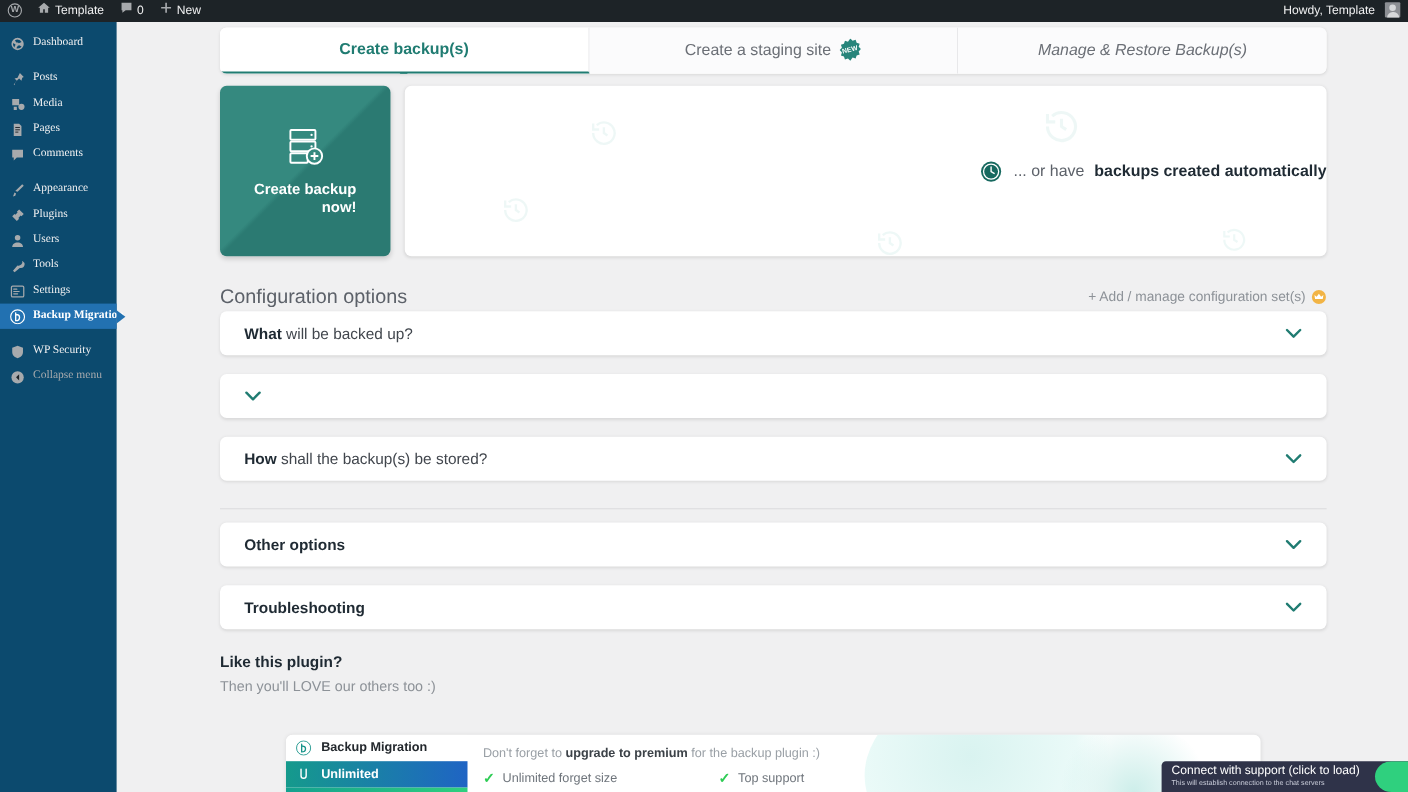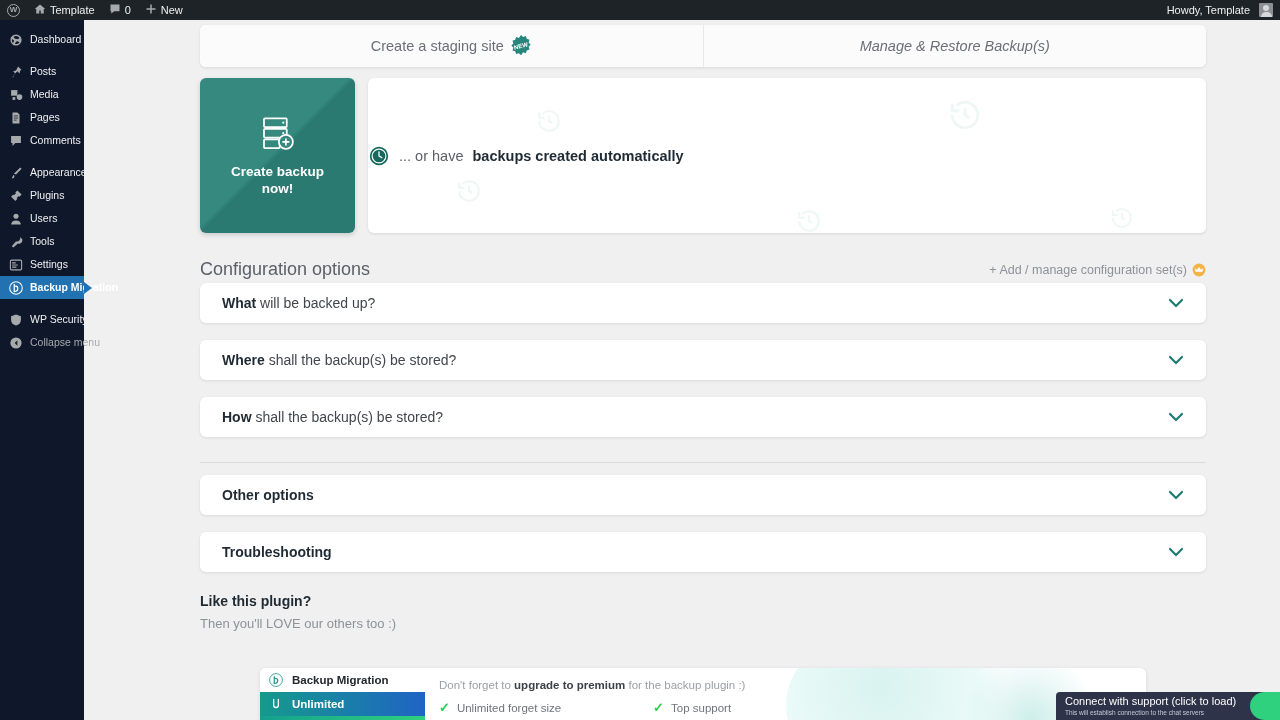--- a/index.html
+++ b/index.html
@@ -11,21 +11,21 @@
   }
 
   
   #adminbar {
     position: absolute; top: 0; left: 0; width: 1280px; height: 20px;
     background: #1d2327; color: #f0f0f1;
     display: flex; align-items: center;
     font-size: 11px; z-index: 50;
   }
   .ab-item {
-    display: flex; align-items: center; gap: 4px;
+    display: flex; align-items: flex-end; gap: 4px;
     height: 20px; padding: 4px 7px; color: #f0f0f1; white-space: nowrap;
   }
   .ab-spacer { flex: 1 1 auto; }
   .ab-icon { display: inline-block; line-height: 1; }
   .wp-logo-glyph {
     width: 13px; height: 13px; border-radius: 50%;
     border: 1.4px solid #a7aaad; position: relative;
     display: inline-block;
   }
   .wp-logo-glyph::after {
@@ -41,23 +41,24 @@
     content: ""; position: absolute; left: 4px; top: 2px;
     width: 6px; height: 6px; border-radius: 50%; background: #d6d8da;
   }
   .ab-avatar::before {
     content: ""; position: absolute; left: 1.5px; bottom: 0;
     width: 11px; height: 5px; border-radius: 5px 5px 0 0; background: #d6d8da;
   }
 
   
   #sidebar {
-    position: absolute; top: 20px; left: 0; width: 84px; height: 700px;
-    background: #0f172a; z-index: 40;
+    position: absolute; top: 20px; left: 0; width: 106px; height: 700px;
+    background: #0c4a6e; z-index: 40;
     padding-top: 8px;
+    font-family: Liberation Serif, serif;
   }
   .menu-item {
     position: relative;
     display: flex; align-items: center; gap: 7px;
     height: 23px; padding-left: 8px;
     color: #f0f0f1; font-size: 10.5px; white-space: nowrap;
   }
   .menu-item .mlabel { line-height: 1; }
   .menu-item.active {
     background: #2271b1; color: #fff; font-weight: bold;
@@ -135,28 +136,28 @@
   .create-backup-card {
     width: 155px; height: 155px; border-radius: 6px;
     background: linear-gradient(135deg, #35897f 0%, #35897f 48%, #2b7a72 50%, #2b7a72 100%);
     color: #fff; display: flex; flex-direction: column;
     align-items: center; justify-content: center; gap: 9px;
     box-shadow: 0 2px 5px rgba(0,0,0,.16);
     cursor: pointer;
   }
   .create-backup-card .cb-icon svg { width: 42px; height: 42px; display: block; }
   .cb-label {
-    font-size: 13.5px; font-weight: bold; text-align: center; line-height: 1.25;
+    font-size: 13.5px; font-weight: bold; text-align: right; line-height: 1.25;
     white-space: pre-line;
   }
   .auto-card {
     flex: 1 1 auto; height: 155px; border-radius: 6px; background: #fff;
     box-shadow: 0 1px 3px rgba(0,0,0,.10);
     position: relative; overflow: hidden;
-    display: flex; align-items: center; justify-content: flex-start;
+    display: flex; align-items: center; justify-content: flex-end;
     cursor: pointer;
   }
   .wm { position: absolute; opacity: .13; color: #7fc9bf; }
   .wm svg { display: block; width: 100%; height: 100%; }
   .auto-inner {
     display: flex; align-items: center; gap: 9px;
     position: relative; z-index: 2;
     font-size: 14.5px; color: #5c6169;
   }
   .auto-inner .clock-ic svg { width: 22px; height: 22px; display: block; }
@@ -404,20 +405,23 @@
           <path d="M12 6l-4 4 4 4z" fill="#1d2327"></path>
         </svg>
       </span>
       <span class="mlabel">Collapse menu</span>
     </div>
   </div>
 
 <div id="content">
 
   <div class="tabs-row">
+    <div class="tab active">
+      <span>Create backup(s)</span>
+    </div>
     <div class="tab">
       <span>Create a staging site</span>
       <span class="new-badge">
         <svg viewBox="0 0 24 24">
             <path fill="#27857b" d="M12 0l2.3 2.2 3-1 1 3 3 1-1 3 2.2 2.3-2.2 2.3 1 3-3 1-1 3-3-1L12 22l-2.3-2.2-3 1-1-3-3-1 1-3L1.5 11.5 3.7 9.2l-1-3 3-1 1-3 3 1z"></path>
           </svg>
         <span>NEW</span>
       </span>
     </div>
     <div class="tab">
@@ -509,21 +513,20 @@
   <div class="acc" style="top:263px;">
     <span class="acc-txt"><b>What</b><span> will be backed up?</span></span>
     <span class="chev">
       <svg viewBox="0 0 16 10" fill="none" stroke="currentColor" stroke-width="2.2" stroke-linecap="round" stroke-linejoin="round">
           <path d="M2 2l6 6 6-6"></path>
         </svg>
     </span>
   </div>
 
   <div class="acc" style="top:320px;">
-    <span class="acc-txt"><b>Where</b><span> shall the backup(s) be stored?</span></span>
     <span class="chev">
       <svg viewBox="0 0 16 10" fill="none" stroke="currentColor" stroke-width="2.2" stroke-linecap="round" stroke-linejoin="round">
           <path d="M2 2l6 6 6-6"></path>
         </svg>
     </span>
   </div>
 
   <div class="acc" style="top:377px;">
     <span class="acc-txt"><b>How</b><span> shall the backup(s) be stored?</span></span>
     <span class="chev">

